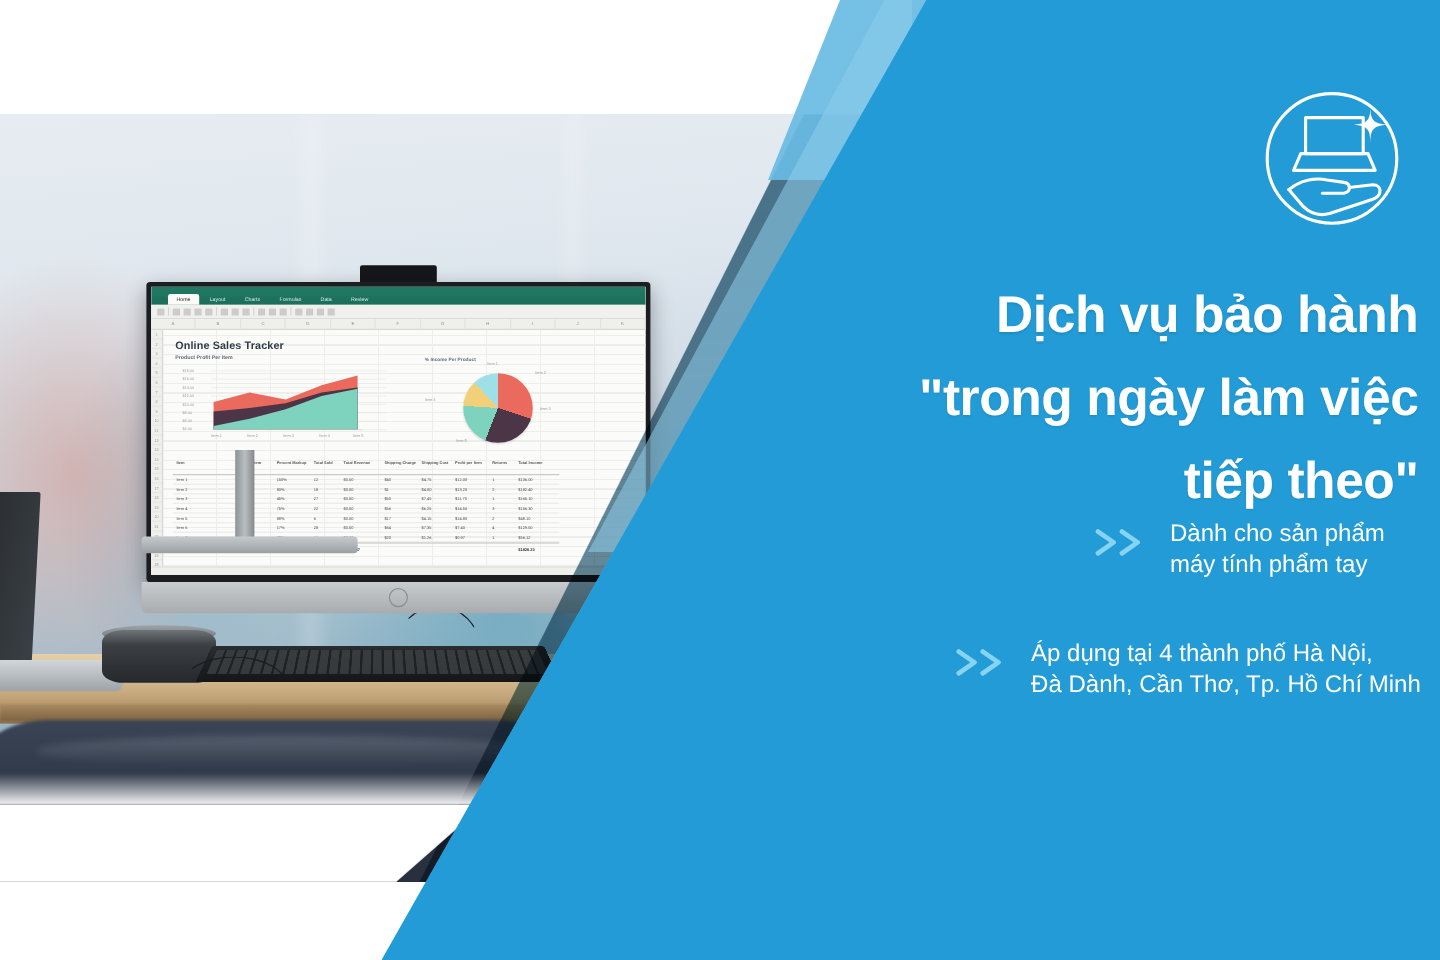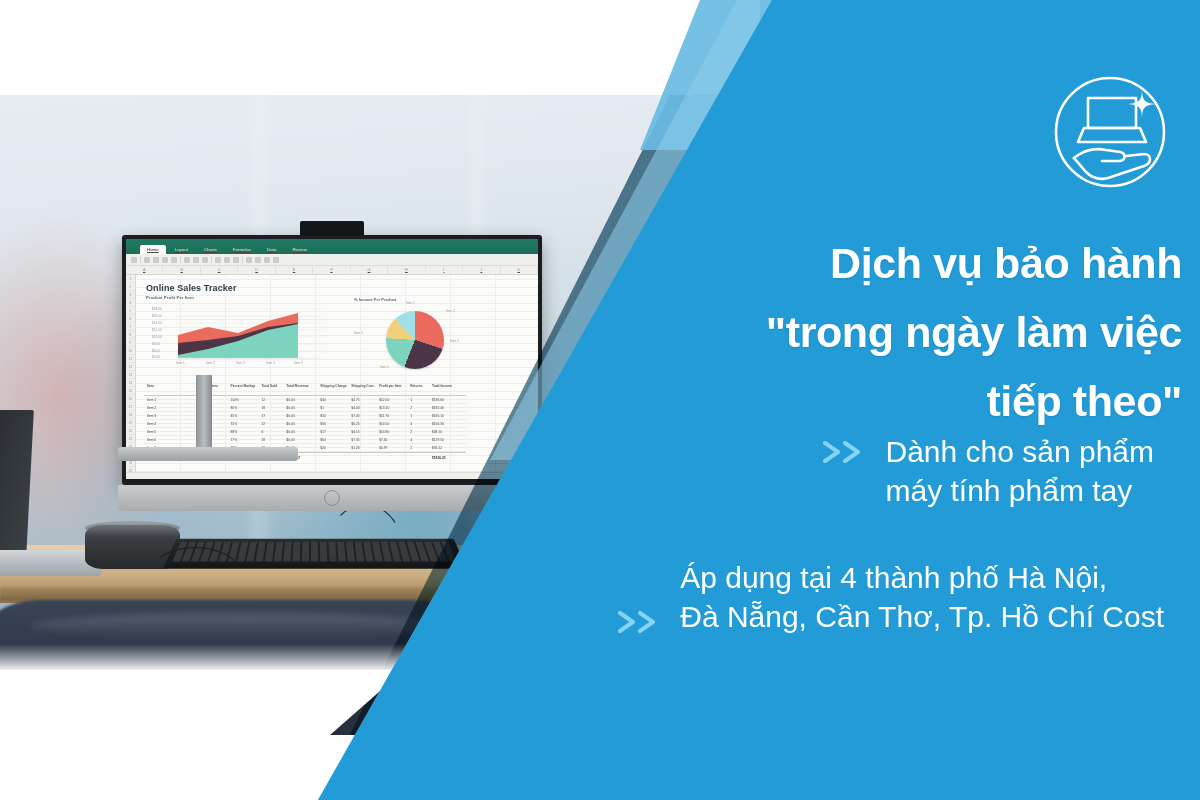--- a/index.html
+++ b/index.html
@@ -64,21 +64,21 @@
     background:linear-gradient(180deg,#c9ccce,#a8acae); border-radius:0 0 4px 4px;
   }
   .hp-logo { position:absolute; left:50%; bottom:-21px; transform:translateX(-50%);
              width:16px; height:16px; border:1.5px solid #7c8084; border-radius:50%; opacity:.75; }
   .mon-stand { position:absolute; left:196px; top:280px; width:16px; height:80px;
                background:linear-gradient(90deg,#8d9295,#b9bec1,#85898c); }
   .mon-base { position:absolute; left:118px; top:352px; width:180px; height:14px;
               background:linear-gradient(180deg,#c6cacc,#9aa0a3); border-radius:3px; filter:blur(.5px); }
 
   
-  .ss { position:absolute; inset:0; background:#fbfbfa; font-size:4px; color:#4a4a4a;text-decoration:underline; }
+  .ss { position:absolute; inset:0; background:#fbfbfa; font-size:4px; color:#4a4a4a; }
   .ss-ribbon { height:15px; background:linear-gradient(180deg,#217a63,#1c6e59); display:flex; align-items:flex-end; padding-left:14px; gap:2px; }
   .ss-tab { font-size:4.4px; color:#d6ece5; padding:2px 7px 2px; border-radius:2px 2px 0 0; white-space:nowrap; }
   .ss-tab.active { background:#fbfbfa; color:#2a2a2a; }
   .ss-toolbar { height:12px; background:#f0f0ee; border-bottom:1px solid #dcdcd8; display:flex; align-items:center; gap:3px; padding:0 5px; }
   .tb-ico { width:6px; height:6px; background:#c6c6c2; border-radius:1px; opacity:.85; }
   .tb-sep { width:1px; height:7px; background:#d6d6d2; }
   .ss-colhdr { height:9px; background:#efefec; border-bottom:1px solid #d8d8d4; display:flex; }
   .ss-colhdr span { flex:1; text-align:center; font-size:3.6px; color:#8a8a86; border-right:1px solid #e2e2de; line-height:9px; }
   .ss-body { position:absolute; left:0; right:0; top:36px; bottom:0; display:flex; }
   .ss-rowhdr { width:10px; background:#efefec; border-right:1px solid #d8d8d4; }
@@ -190,25 +190,25 @@
     position:absolute; right:18px; top:218px; width:620px; text-align:right;
     color:#ffffff; font-weight:700; font-size:43px; line-height:1.12;
     letter-spacing:-.4px; text-shadow:0 1px 2px rgba(0,0,0,.10);
   }
   .headline div { white-space:nowrap;margin-top:21px; }
 
   .bullets { position:absolute; right:16px; top:432px; width:700px; }
   .bullet { display:flex; align-items:flex-start; justify-content:flex-end; gap:18px; margin-bottom:26px; }
   .chev { flex:0 0 auto; margin-top:6px; opacity:.92; }
   .chev svg { display:block; }
-  .btxt { color:#fff; font-size:30px; line-height:1.30; font-weight:400; text-align:left; white-space:nowrap; }
+  .btxt { color:#fff; font-size:20px; line-height:1.30; font-weight:400; text-align:left; white-space:nowrap; }
 
   .b1 { margin-left:auto; margin-right:30px; }
   .b2 { margin-left:auto; margin-right:20px; margin-top:34px; }
-  .b3 { margin-left:auto; margin-right:20px; margin-top:48px;align-items:flex-end; }
+  .b3 { margin-left:auto; margin-right:0; margin-top:48px; }
 </style>
 </head>
 <body>
 
 <div class="banner">
 
   <div class="photo">
     <div class="photo-bg"></div>
 
     <div class="win-bar" style="left:250px;top:0;width:18px;height:460px;"></div>
@@ -531,18 +531,18 @@
 
     <div class="bullet b3">
       <span class="chev">
         <svg width="46" height="28" viewBox="0 0 46 28" fill="none" stroke="#8FD9F5" stroke-width="4" stroke-linecap="round" stroke-linejoin="round">
           <polyline points="4,5 17,14 4,23"></polyline>
             <polyline points="24,5 37,14 24,23"></polyline>
         </svg>
       </span>
       <span class="btxt">
         <span>Áp dụng tại 4 thành phố Hà Nội,</span><br>
-        <span>Đà Nẵng, Cần Thơ, Tp. Hồ Chí Cost</span>
+        <span>Đà Dành, Cần Thơ, Tp. Hồ Chí Minh</span>
       </span>
     </div>
 
   </div>
 </div>
 
 </body></html>

